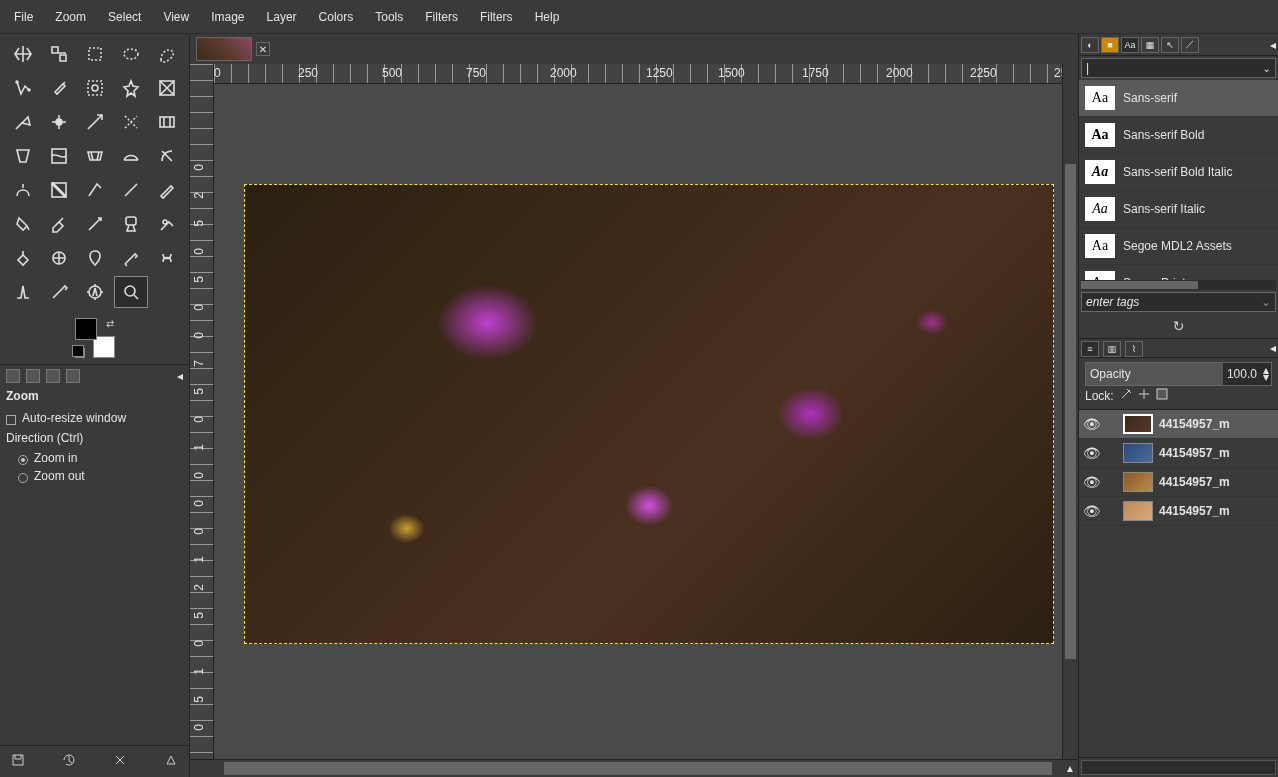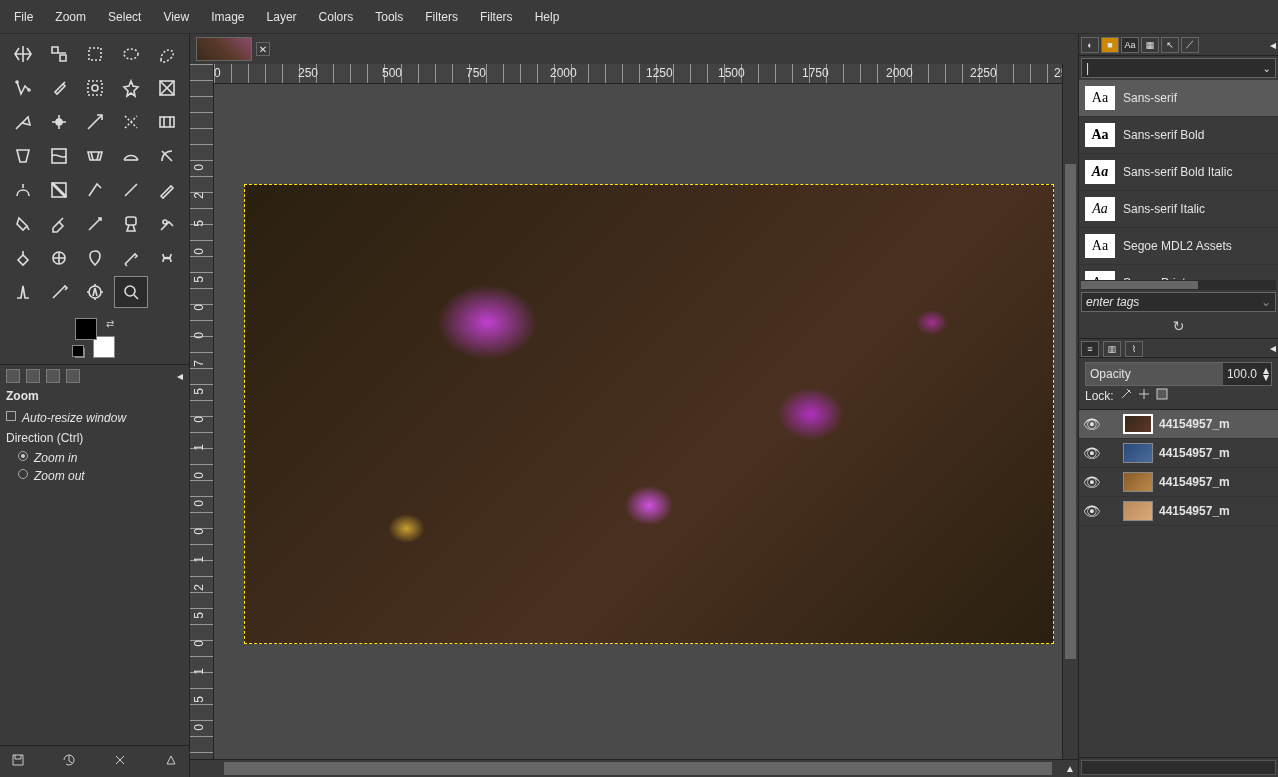--- a/index.html
+++ b/index.html
@@ -19,21 +19,21 @@
   .swatch{position:relative;width:40px;height:40px;margin:6px auto;}
   .swatch .fg{position:absolute;top:0;left:0;width:22px;height:22px;background:#000;border:1px solid #888;z-index:2;}
   .swatch .bgc{position:absolute;bottom:0;right:0;width:22px;height:22px;background:#fff;border:1px solid #888;}
   .swatch .arr{position:absolute;top:0;right:0;font-size:10px;color:#ccc;}
   .swatch .mini{position:absolute;bottom:0;left:0;width:10px;height:10px;border:1px solid #888;background:#fff;}
   .swatch .mini::before{content:"";position:absolute;top:-4px;left:-4px;width:10px;height:10px;background:#000;border:1px solid #888;}
   .opt-head{background:var(--bg);border-top:1px solid var(--darker);padding:4px 6px;display:flex;gap:6px;align-items:center;}
   .opt-head .ic{width:14px;height:14px;background:#555;border:1px solid #777;}
   .opt-title{font-weight:bold;padding:2px 6px;}
   .opt-body{padding:4px 6px;}
-  .opt-body label{display:flex;align-items:flex-start;gap:6px;padding:2px 0;font-style:italic;}
+  .opt-body label{display:flex;align-items:flex-end;gap:6px;padding:2px 0;}
   .opt-body .radio{width:10px;height:10px;border:1px solid #aaa;border-radius:50%;display:inline-flex;align-items:center;justify-content:center;}
   .opt-body .radio.on::after{content:"";width:4px;height:4px;background:#ccc;border-radius:50%;}
   .opt-body .chk{width:10px;height:10px;border:1px solid #aaa;}
   .left-bot{margin-top:auto;display:flex;justify-content:space-between;padding:6px 10px;border-top:1px solid var(--darker);}
   .left-bot svg{width:16px;height:16px;stroke:#ccc;fill:none;}
   .center{flex:1;display:flex;flex-direction:column;background:var(--bg3);min-width:0;}
   .tabs{height:30px;display:flex;align-items:center;padding:2px 6px;background:var(--bg);gap:4px;}
   .tab{width:56px;height:24px;border:1px solid #666;background:linear-gradient(45deg,#3a2a1a,#5a3a2a,#8a4a6a);}
   .tabx{width:14px;height:14px;border:1px solid #666;display:flex;align-items:center;justify-content:center;font-size:10px;}
   .canvas-wrap{flex:1;display:flex;min-height:0;}

